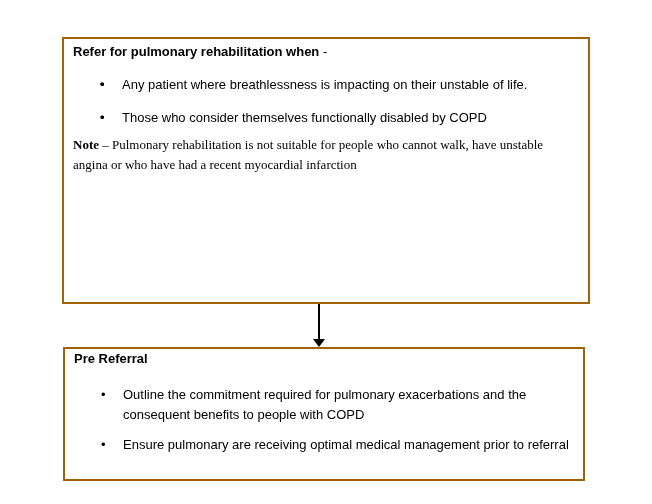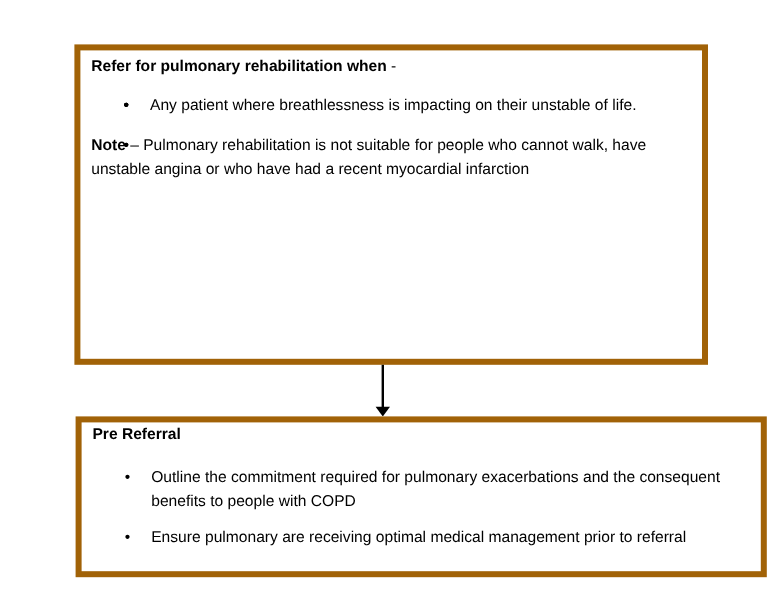--- a/index.html
+++ b/index.html
@@ -12,55 +12,55 @@
     color: #000000;
     overflow: hidden;
   }
   .canvas {
     position: absolute;
     inset: 0;
     background: #ffffff;
   }
   .flow-box {
     position: absolute;
-    border: 5px solid #a16207;
+    border: 2px solid #a16207;
     background: #ffffff;
     font-size: 13px;
     line-height: 20px;
   }
   .box-top {
     left: 62px;
     top: 37px;
     width: 528px;
     height: 267px;
     padding: 3px 14px 0 9px;
   }
   .box-bottom {
     left: 63px;
     top: 347px;
-    width: 576px;
+    width: 522px;
     height: 134px;
     padding: 0 14px 0 9px;
   }
   .box-title { font-weight: bold; }
   .box-title .title-suffix { font-weight: normal; }
   ul.bullet-list { list-style: none; }
   ul.bullet-list li {
     position: relative;
     padding-left: 49px;
   }
   .box-top ul.bullet-list li { margin-top: 13px; }
   .box-bottom ul.bullet-list li:first-child { margin-top: 16px; }
   .box-bottom ul.bullet-list li + li { margin-top: 10px; }
   ul.bullet-list .bullet-glyph {
     position: absolute;
     left: 27px;
     top: 0;
   }
-  .note-para { margin-top: 7px; }
+  .note-para { margin-top: 7px; font-family: Liberation Serif, serif; }
   .note-para .note-label { font-weight: bold; }
   .connector-line {
     position: absolute;
     left: 318px;
     top: 304px;
     width: 2px;
     height: 36px;
     background: #000000;
   }
   .connector-head {
@@ -90,20 +90,21 @@
       </li>
       <li>
         <span class="bullet-glyph">•</span>
         <span>Any patient where breathlessness is impacting on their unstable of life.</span>
       </li>
       <li>
         <span class="bullet-glyph">•</span>
       </li>
       <li>
         <span class="bullet-glyph">•</span>
+        <span>Those who consider themselves functionally disabled by COPD</span>
       </li>
     </ul>
     <p class="note-para"><span class="note-label">Note</span><span> – Pulmonary rehabilitation is not suitable for people who cannot walk, have unstable angina or who have had a recent myocardial infarction</span></p>
   </div>
 
   <div class="connector-line"></div>
   <div class="connector-head"></div>
 
   <div class="flow-box box-bottom">
     <p class="box-title">Pre Referral</p>

